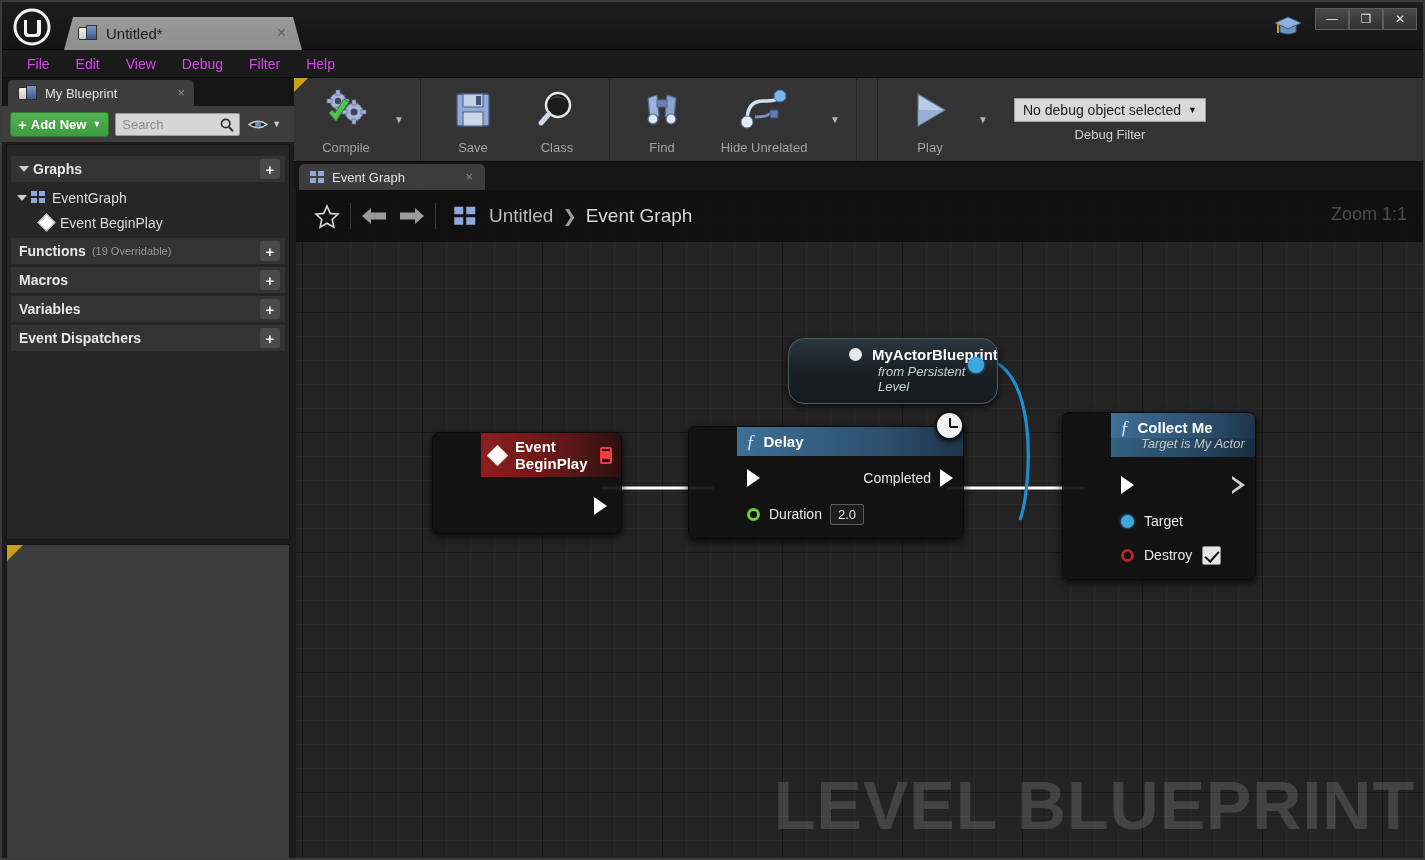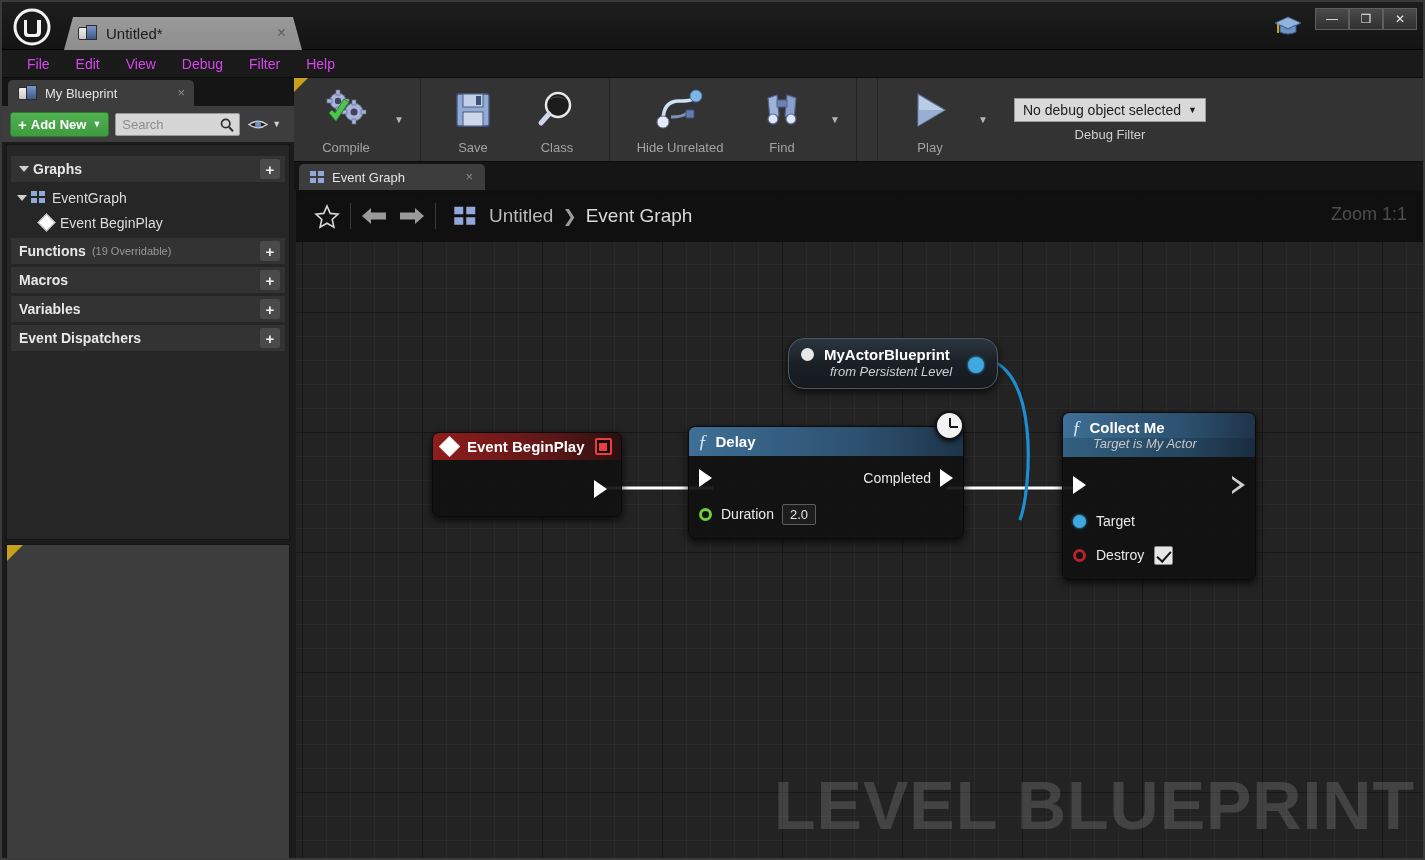--- a/index.html
+++ b/index.html
@@ -262,20 +262,21 @@
     letter-spacing: 1px; white-space: nowrap; user-select: none;
   }
 
   
   .node { position: absolute; }
   .node-body {
     background: rgba(17,17,17,0.93);
     border: 1px solid #0a0a0a; border-radius: 7px;
     box-shadow: 0 3px 9px rgba(0,0,0,0.75);
     overflow: hidden;
+    padding-left: 48px;
   }
   .node-head {
     display: flex; align-items: center; padding: 5px 9px;
     position: relative;
   }
   .node-head.event { background: linear-gradient(to right, #8f1d1d, #601717 60%, #2a1010); }
   .node-head.func { background: linear-gradient(to right, #3e6f96, #2c4f6d 65%, #1e3449); }
   .node-title { font-size: 15px; color: #fff; font-weight: bold; }
   .node-sub {
     font-size: 13px; color: #c6c6c6; font-style: italic;
@@ -565,43 +566,43 @@
             <circle cx="22" cy="16" r="12" fill="#1c1c1c" stroke="#e8e8e8" stroke-width="2.5"></circle>
             <path d="M13 11 a12 12 0 0 1 17 0 a16 16 0 0 0 -17 0 z" fill="#8b8b8b" opacity="0.55"></path>
             <line x1="13" y1="25" x2="5" y2="34" stroke="#cfd8ea" stroke-width="5" stroke-linecap="round"></line>
           </svg>
         </div>
         <span class="tb-lbl">Class</span>
       </div>
     </div>
 
     <div class="tb-group">
+      <div class="tb-btn">
+        <div class="tb-ico">
+          <svg width="44" height="40" viewBox="0 0 44 40">
+            <path d="M8 8 L17 5 L19 26 L10 29 Z" fill="#9fb2d8" stroke="#4f6490" stroke-width="1.2"></path>
+            <path d="M27 5 L36 8 L34 29 L25 26 Z" fill="#8aa0ca" stroke="#4f6490" stroke-width="1.2"></path>
+            <rect x="17" y="10" width="10" height="7" fill="#6d81ad" stroke="#4f6490" stroke-width="1"></rect>
+            <circle cx="13" cy="29" r="5" fill="#e0e6f2" stroke="#4f6490" stroke-width="1.2"></circle>
+            <circle cx="31" cy="29" r="5" fill="#e0e6f2" stroke="#4f6490" stroke-width="1.2"></circle>
+          </svg>
+        </div>
+        <span class="tb-lbl">Find</span>
+      </div>
       <div class="tb-btn" style="width:120px">
         <div class="tb-ico">
           <svg width="54" height="42" viewBox="0 0 54 42">
             <path d="M10 32 Q10 12 26 12 Q42 12 42 8" fill="none" stroke="#cfe0f2" stroke-width="3.5"></path>
             <path d="M18 28 Q30 28 34 24" fill="none" stroke="#7e93bb" stroke-width="3"></path>
             <circle cx="10" cy="33" r="6" fill="#e5ecf6" stroke="#5b6f97" stroke-width="1"></circle>
             <circle cx="43" cy="7" r="6" fill="#7eb7e6" stroke="#3d6f9c" stroke-width="1"></circle>
             <rect x="33" y="21" width="8" height="8" rx="1" fill="#5f7db0" stroke="#3d557d" stroke-width="1"></rect>
           </svg>
         </div>
         <span class="tb-lbl">Hide Unrelated</span>
-      </div>
-      <div class="tb-btn">
-        <div class="tb-ico">
-          <svg width="44" height="40" viewBox="0 0 44 40">
-            <path d="M8 8 L17 5 L19 26 L10 29 Z" fill="#9fb2d8" stroke="#4f6490" stroke-width="1.2"></path>
-            <path d="M27 5 L36 8 L34 29 L25 26 Z" fill="#8aa0ca" stroke="#4f6490" stroke-width="1.2"></path>
-            <rect x="17" y="10" width="10" height="7" fill="#6d81ad" stroke="#4f6490" stroke-width="1"></rect>
-            <circle cx="13" cy="29" r="5" fill="#e0e6f2" stroke="#4f6490" stroke-width="1.2"></circle>
-            <circle cx="31" cy="29" r="5" fill="#e0e6f2" stroke="#4f6490" stroke-width="1.2"></circle>
-          </svg>
-        </div>
-        <span class="tb-lbl">Find</span>
       </div>
       <div class="tb-car">▼</div>
     </div>
 
     <div class="tb-group">
     </div>
 
     <div class="tb-group" style="border-right:none">
       <div class="tb-btn">
         <div class="tb-ico">

